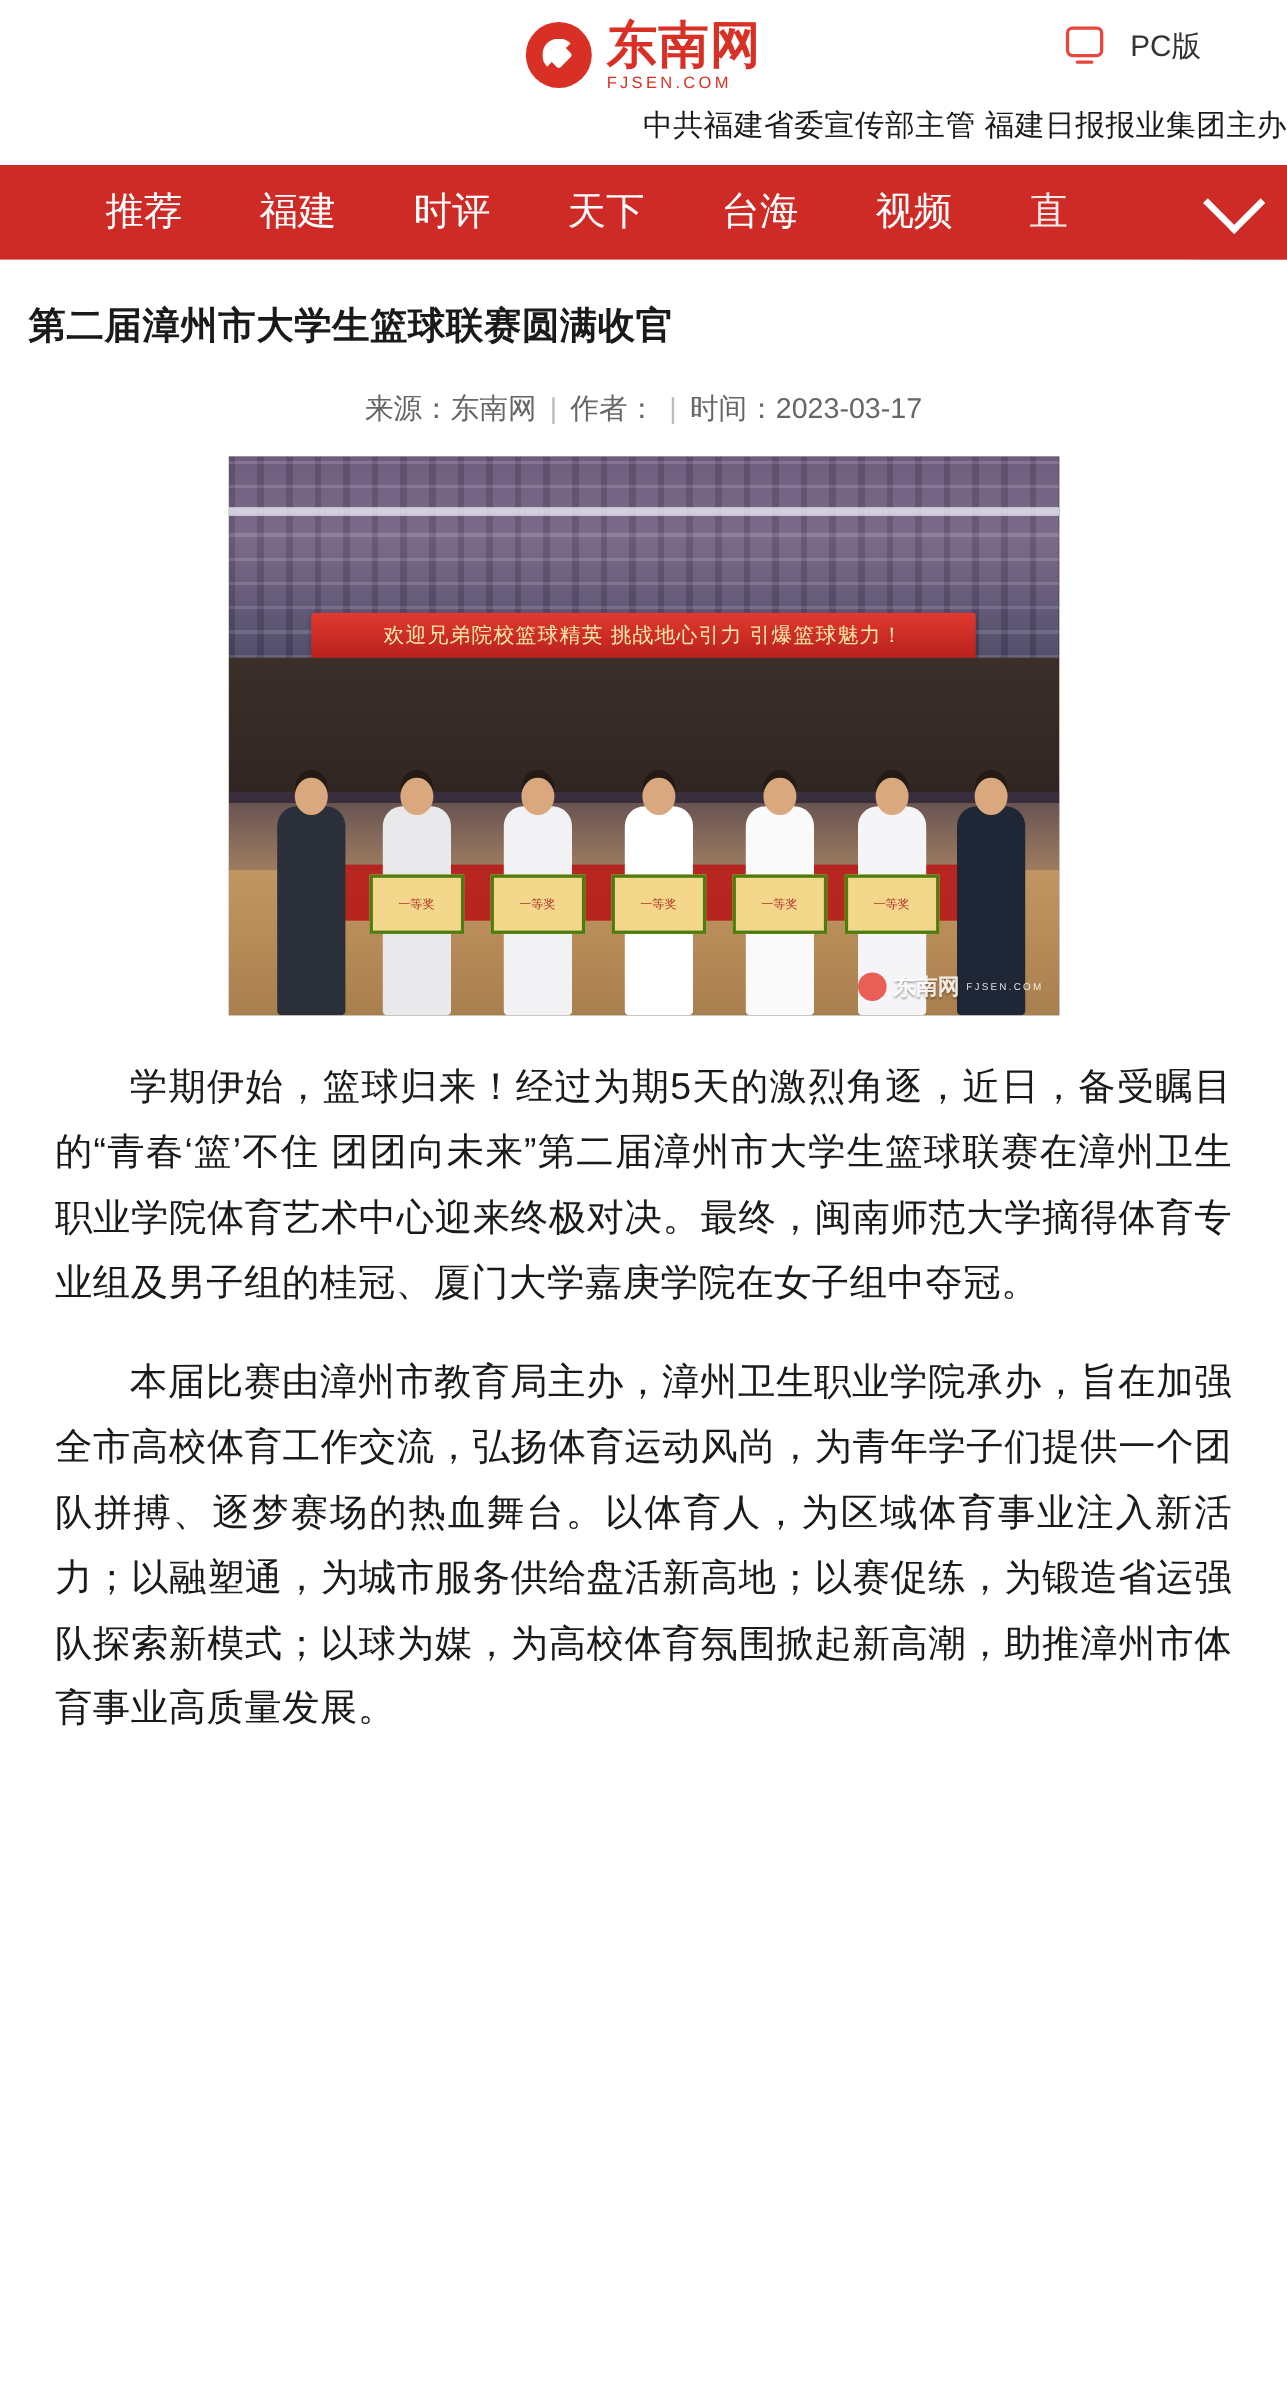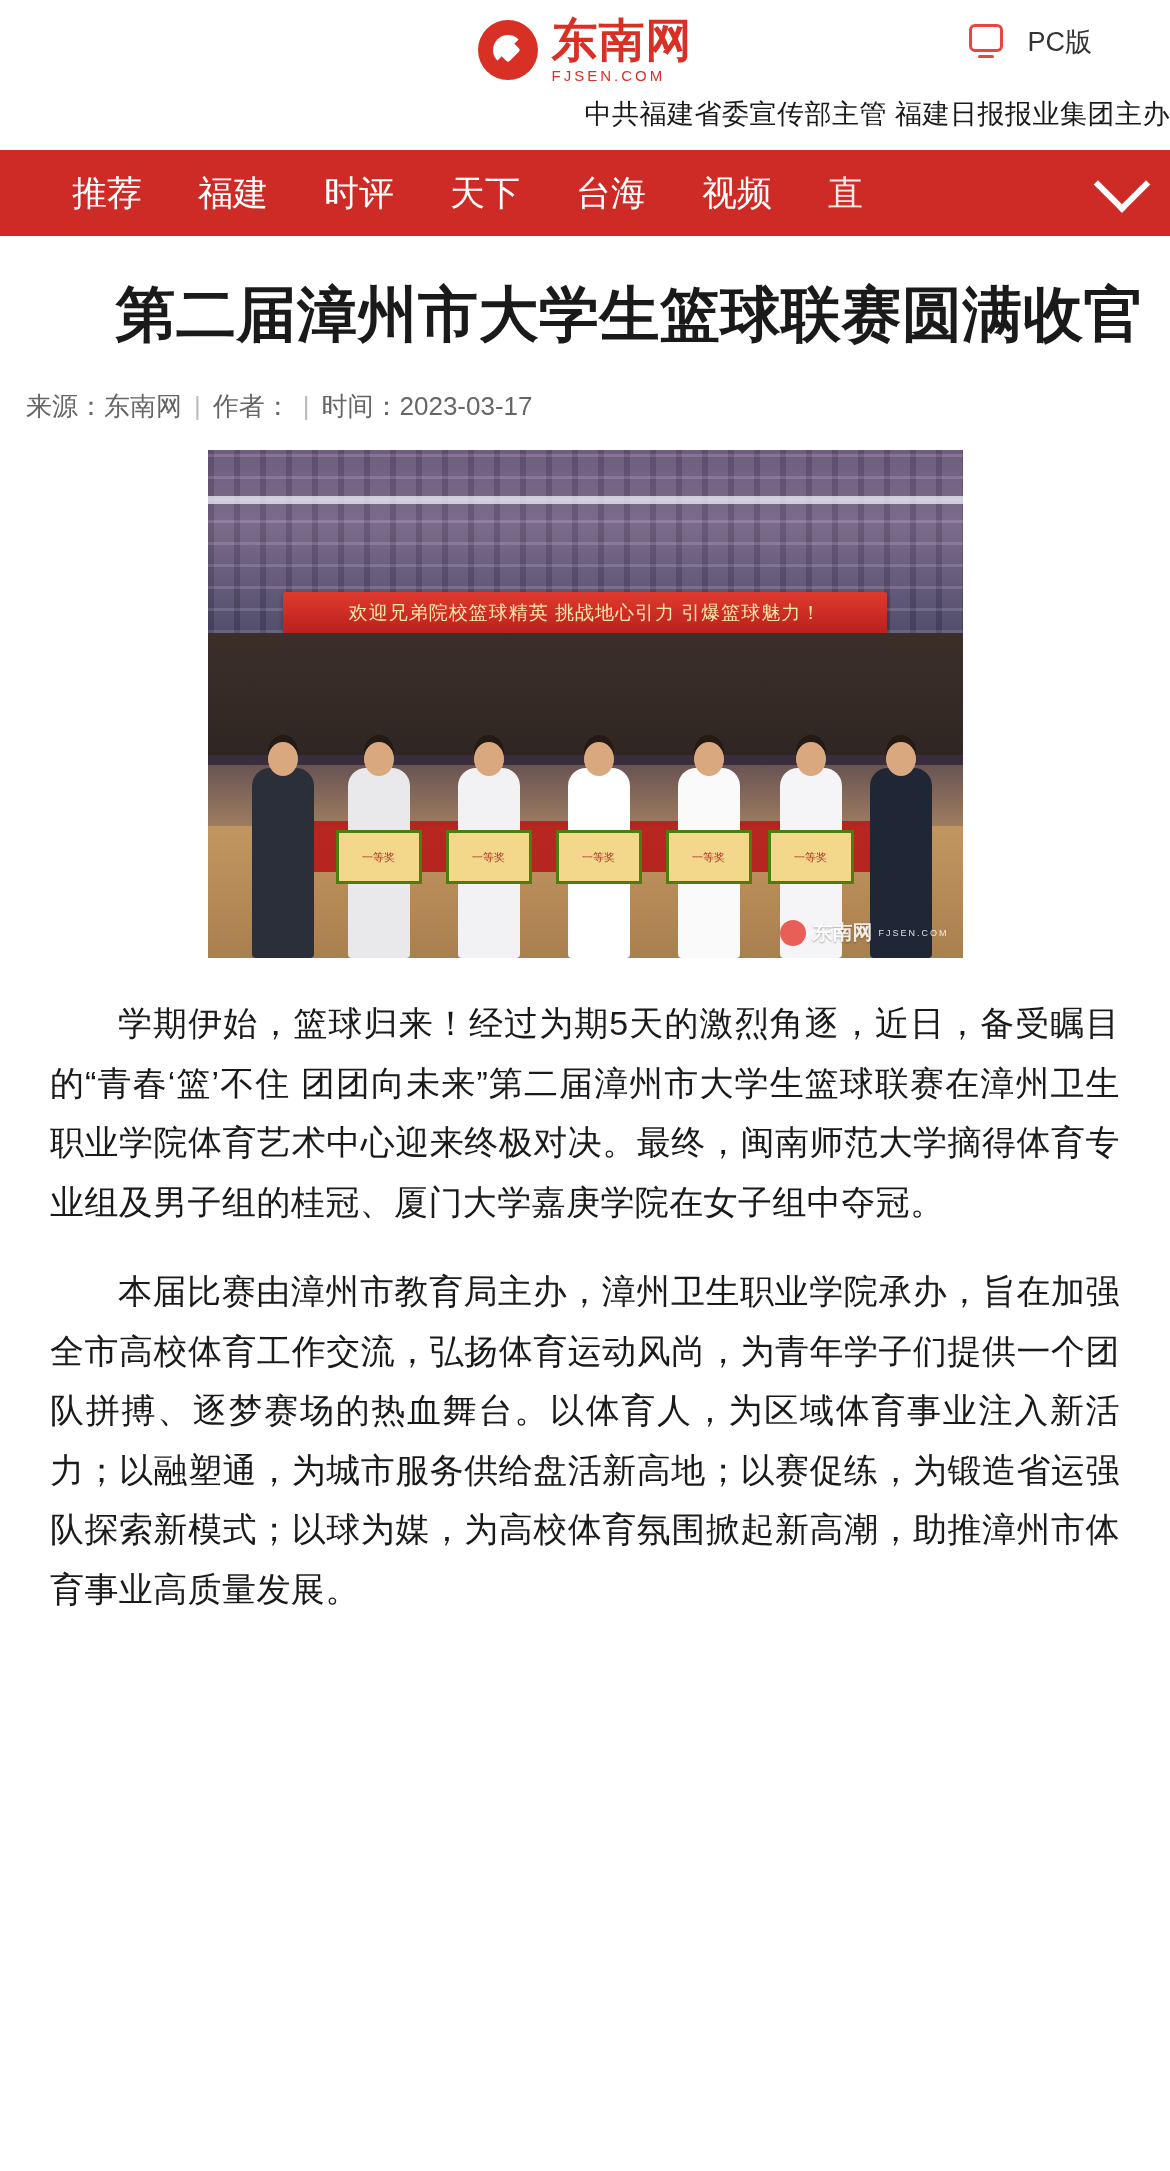--- a/index.html
+++ b/index.html
@@ -128,22 +128,22 @@
     background: #cf2b26;
     height: 86px;
     display: flex;
     align-items: center;
     position: relative;
     overflow: hidden;
   }
   .nav-items {
     display: flex;
     align-items: flex-start;
-    gap: 0;
-    padding-left: 44px;
+    gap: 14px;
+    padding-left: 68px;
     flex: 1;
     overflow: hidden;
   }
   .nav-item {
     color: #ffffff;
     font-size: 35px;
     padding: 0 28px;
     white-space: nowrap;
     line-height: 86px;
   }
@@ -167,32 +167,31 @@
     border-right: 6px solid #fff;
     border-bottom: 6px solid #fff;
     transform: rotate(45deg) translate(-6px, -6px);
   }
 
   
   .article {
     padding: 0 26px;
   }
   .article-title {
-    font-size: 60px;
+    font-size: 34px;
     font-weight: bold;
     color: #1a1a1a;
     line-height: 1.35;
     margin: 38px 0 0 0;
     letter-spacing: 0.5px;
-    text-align: right;
   }
   .article-meta {
     display: flex;
     align-items: center;
-    justify-content: flex-start;
+    justify-content: center;
     gap: 0;
     font-size: 26px;
     color: #666;
     margin: 34px 0 26px 0;
   }
   .meta-piece { white-space: nowrap; }
   .meta-sep {
     color: #bbb;
     margin: 0 12px;
   }

